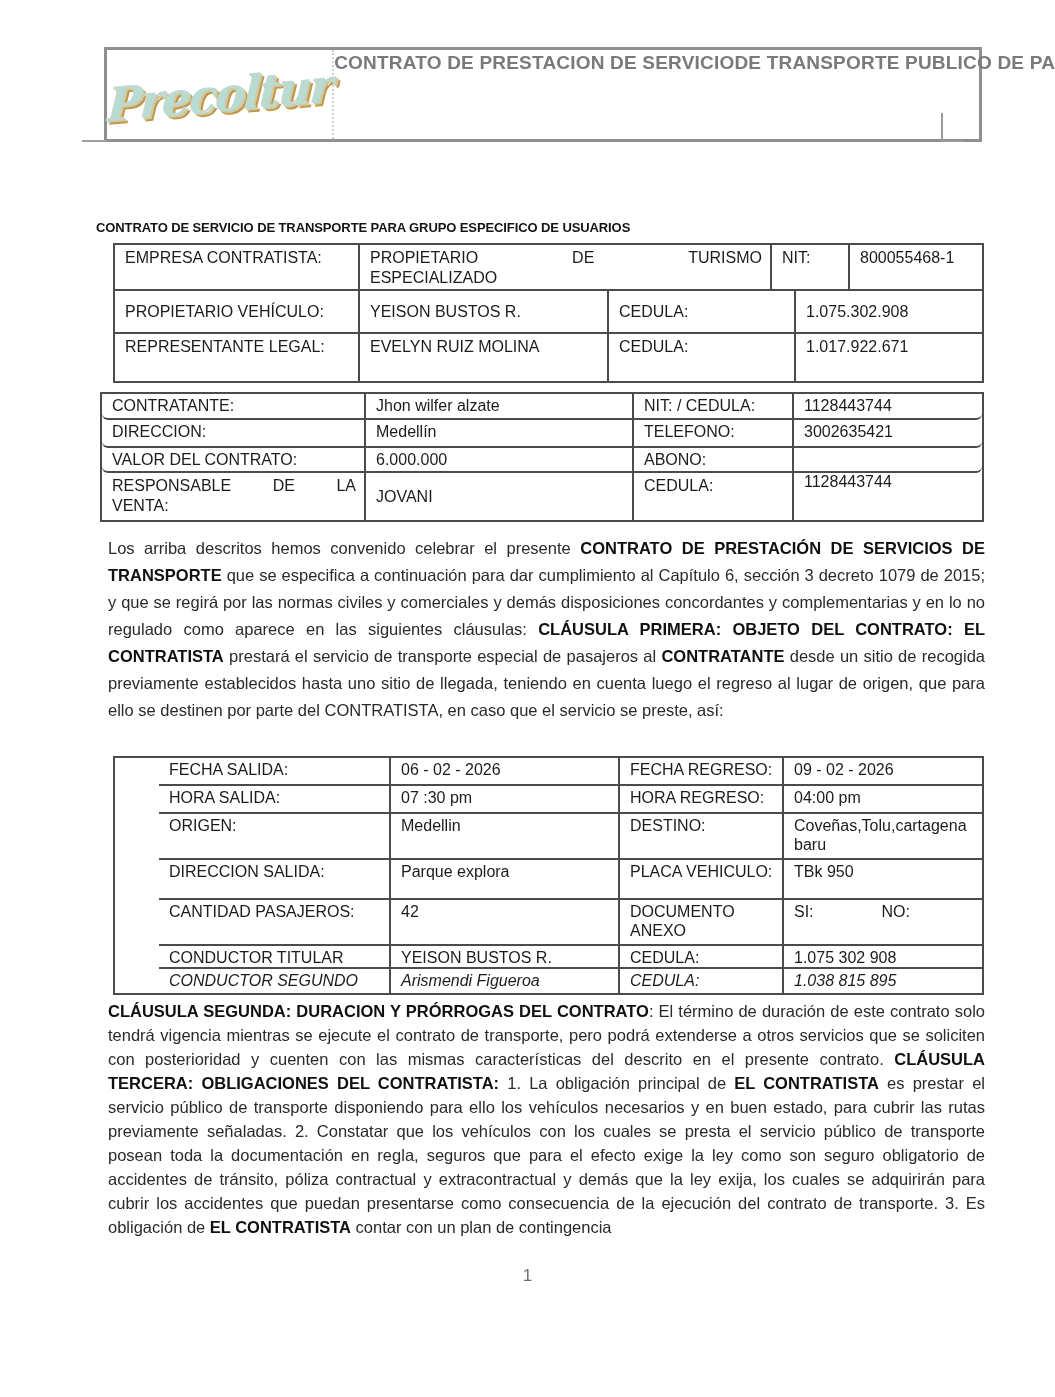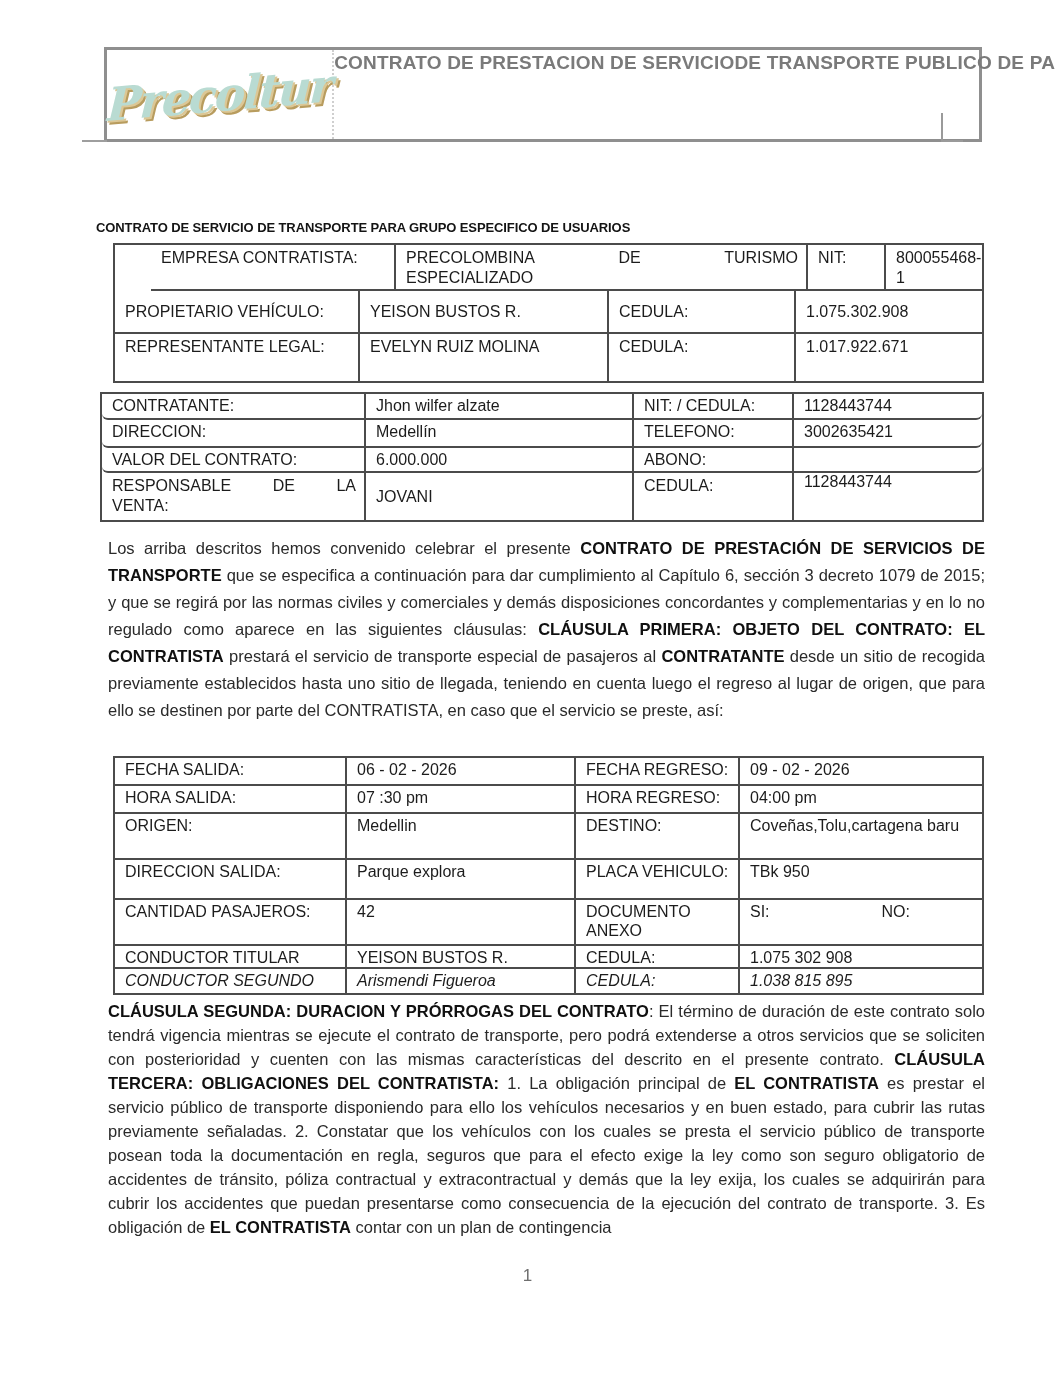--- a/index.html
+++ b/index.html
@@ -37,29 +37,29 @@
   .trow{display:grid;border-bottom:2px solid #4b4b4b;box-sizing:border-box;}
   .trow:last-child{border-bottom:none;}
   .tcell{border-right:2px solid #4b4b4b;box-sizing:border-box;
          padding:3px 8px 2px 10px;overflow:hidden;line-height:20px;}
   .tcell:last-child{border-right:none;}
   .vc{display:flex;align-items:center;}
   .raise{margin-top:-4px;}
   .tight{line-height:19px;padding-top:2px;}
 
   #table1{left:113px;top:243px;width:871px;}
-  .t1r1{grid-template-columns:245px 412px 78px 1fr;height:46px;margin-left:36px;}
+  .t1r1{grid-template-columns:245px 412px 78px 1fr;height:46px;}
   .t1r2{grid-template-columns:245px 249px 187px 1fr;height:43px;}
   .t1r3{grid-template-columns:245px 249px 187px 1fr;height:47px;}
 
   #table2{left:100px;top:392px;width:884px;}
   .t2c{grid-template-columns:264px 268px 160px 1fr;border-radius:6px;}
   .h26{height:26px;}.h28{height:28px;}.h25{height:25px;}.h47{height:47px;}
 
-  #table3{left:113px;top:756px;width:871px;}
+  #table3{left:113px;top:756px;width:871px;padding-left:44px;}
   .t3c{grid-template-columns:232px 229px 164px 1fr;}
   .h46{height:46px;}.h40{height:40px;}.h23{height:23px;}.h24{height:24px;font-style:italic;}
   .sino{display:flex;justify-content:space-between;padding-right:72px;}
 
   .jw{display:flex;justify-content:space-between;}
 
   
   .para{position:absolute;left:108px;width:877px;text-align:justify;
         font-size:16.5px;color:#2a2a2a;margin:0;}
   #para1{top:535px;line-height:27px;}
@@ -98,21 +98,21 @@
     <div class="corner-tick"></div>
   </div>
 
   <div class="section-title">CONTRATO DE SERVICIO DE TRANSPORTE PARA GRUPO ESPECIFICO DE USUARIOS</div>
 
   <div class="tbl" id="table1">
     <div class="trow t1r1">
       <div class="tcell">EMPRESA CONTRATISTA:</div>
       <div class="tcell">
         <div class="jw">
-            <span>PRECOLOMBINA</span>
+            <span>PROPIETARIO</span>
             <span>DE</span>
             <span>TURISMO</span>
           </div>
         <div>ESPECIALIZADO</div>
       </div>
       <div class="tcell">NIT:</div>
       <div class="tcell">800055468-1</div>
     </div>
     <div class="trow t1r2">
       <div class="tcell vc">PROPIETARIO VEHÍCULO:</div>

